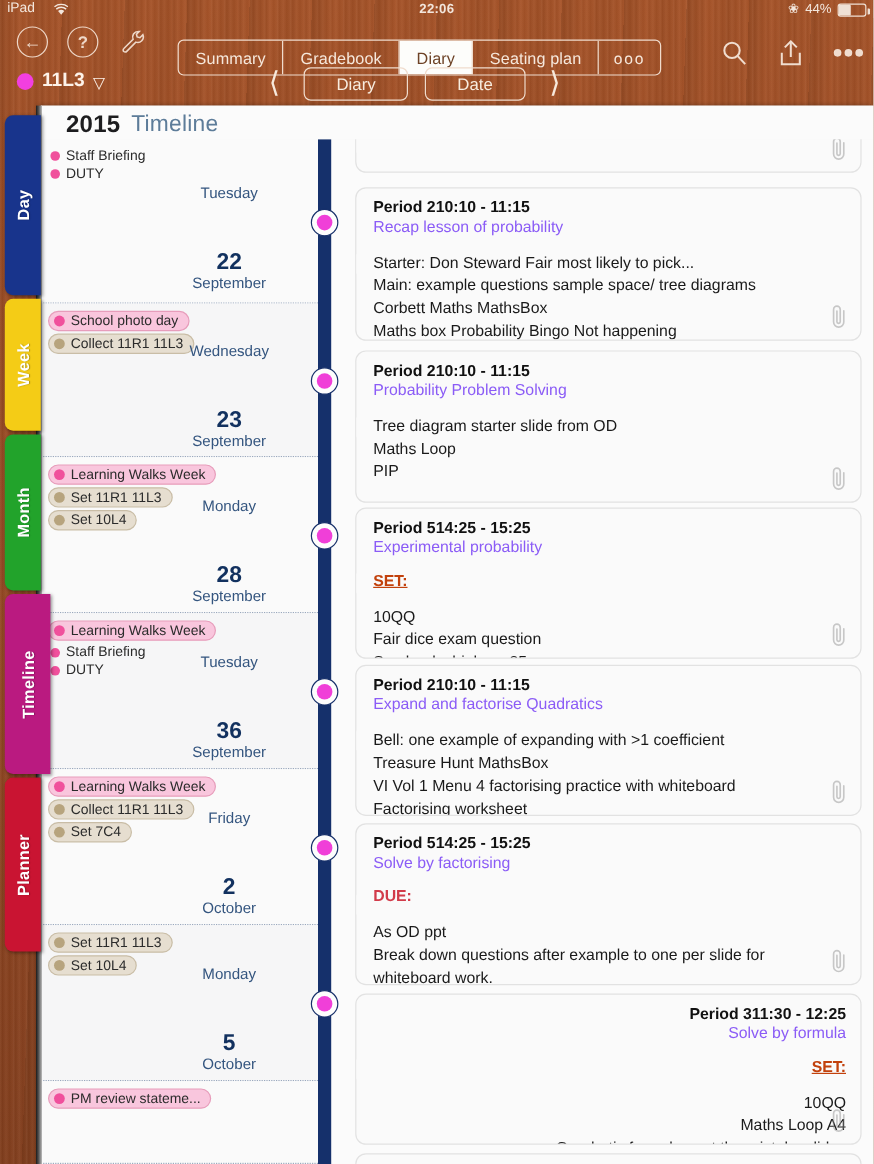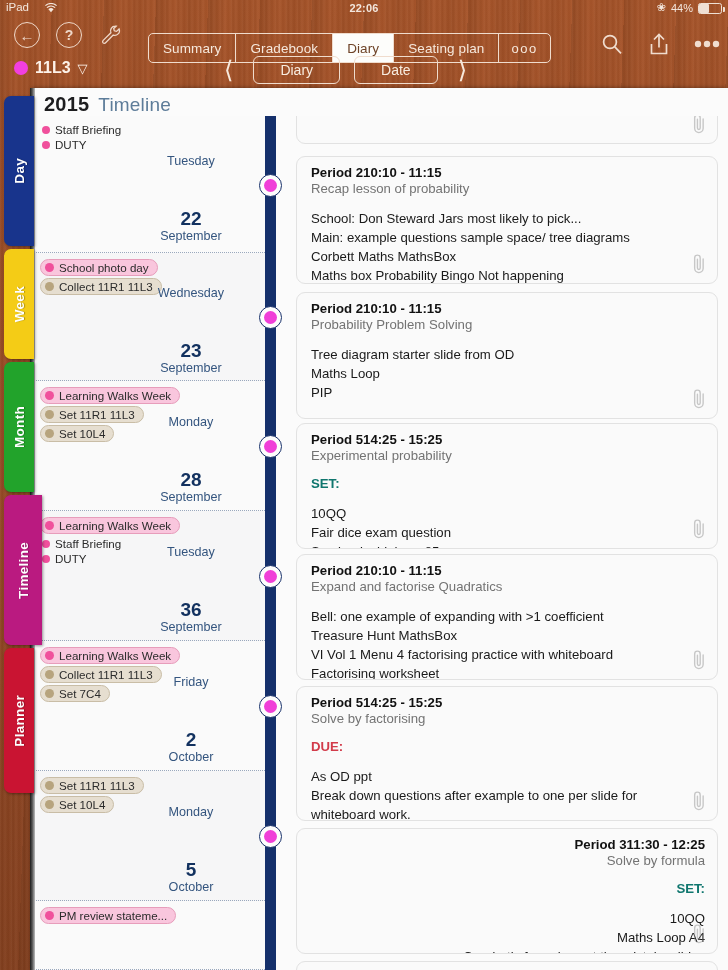--- a/index.html
+++ b/index.html
@@ -96,21 +96,21 @@
     position: absolute; left: 34px; top: 88px; width: 694px; height: 882px;
     background: #fbfbfb; overflow: hidden;
     box-shadow: -2px 0 4px rgba(0,0,0,.45);
   }
   .panel-edge {
     position: absolute; left: 30px; top: 88px; width: 5px; height: 882px;
     background: linear-gradient(90deg, #1b1b1b 0%, #555 45%, #bdbdbd 100%);
     z-index: 12;
   }
   .panel-head {
-    height: 28px; padding: 4px 0 0 10px; display: flex; align-items: flex-end; gap: 9px;
+    height: 28px; padding: 4px 0 0 21px; display: flex; align-items: center; gap: 9px;
     background: #fbfbfb;
   }
   .ph-year { font-size: 20px; font-weight: bold; color: #1d1d1f; letter-spacing: .2px; }
   .ph-view { font-size: 19px; color: #5d7c99; letter-spacing: .2px; }
 
   
   .tl-body { position: relative; height: 854px; background: #fbfbfb; overflow: hidden; }
 
   .spine {
     position: absolute; left: 231px; top: 0; width: 11px; height: 854px;
@@ -173,24 +173,24 @@
   }
   .card:after {
     content: ""; position: absolute; left: -9.5px; top: 50%; margin-top: -10px;
     width: 0; height: 0;
     border-top: 10px solid transparent; border-bottom: 10px solid transparent;
     border-right: 10px solid #e2e2e2; z-index: -1;
   }
   .c-hdr { font-size: 13.2px; color: #111; margin-bottom: 1px; }
   .c-hdr b { font-weight: bold; }
   .c-hdr .tm { font-weight: bold; }
-  .c-title { font-size: 13.2px; color: #737373; }
+  .c-title { font-size: 13.2px; color: #8b5cf6; }
   .c-gap { height: 13px; }
   .c-flag { font-size: 13.2px; font-weight: bold; }
-  .c-flag.set { color: #0f766e; }
+  .c-flag.set { color: #c2410c; text-decoration: underline; }
   .c-flag.due { color: #d23b4a; }
   .c-line { font-size: 13.2px; color: #1a1a1a; line-height: 1.45; }
   .clip {
     position: absolute; right: 9px; bottom: 7px; width: 18px; height: 24px;
     opacity: .45;
   }
 
   
   .tabs { position: absolute; left: 0; top: 96px; width: 34px; z-index: 20; }
   .vtab {
@@ -466,21 +466,21 @@
       <div class="cards" id="cards">
           <div class="card" style="top: -22px; height: 50px;">
             <svg class="clip" viewBox="0 0 18 26">
               <path d="M13.5 7.5v10.2a4.6 4.6 0 0 1-9.2 0V6.4a3 3 0 0 1 6 0v11a1.5 1.5 0 0 1-3 0V7.8" fill="none" stroke="#8a8a8a" stroke-width="1.5" stroke-linecap="round"></path>
             </svg>
           </div>
           <div class="card" style="top: 40px; height: 128px;">
             <div class="c-hdr"><b>Period 2</b><span class="tm">10:10 - 11:15</span></div>
             <div class="c-title">Recap lesson of probability</div>
             <div class="c-gap"></div>
-            <div class="c-line">School: Don Steward Jars most likely to pick...</div>
+            <div class="c-line">Starter: Don Steward Fair most likely to pick...</div>
             <div class="c-line">Main: example questions sample space/ tree diagrams</div>
             <div class="c-line">Corbett Maths MathsBox</div>
             <div class="c-line">Maths box Probability Bingo Not happening</div>
             <svg class="clip" viewBox="0 0 18 26">
               <path d="M13.5 7.5v10.2a4.6 4.6 0 0 1-9.2 0V6.4a3 3 0 0 1 6 0v11a1.5 1.5 0 0 1-3 0V7.8" fill="none" stroke="#8a8a8a" stroke-width="1.5" stroke-linecap="round"></path>
             </svg>
           </div>
           <div class="card" style="top: 176px; height: 127px;">
             <div class="c-hdr"><b>Period 2</b><span class="tm">10:10 - 11:15</span></div>
             <div class="c-title">Probability Problem Solving</div>

